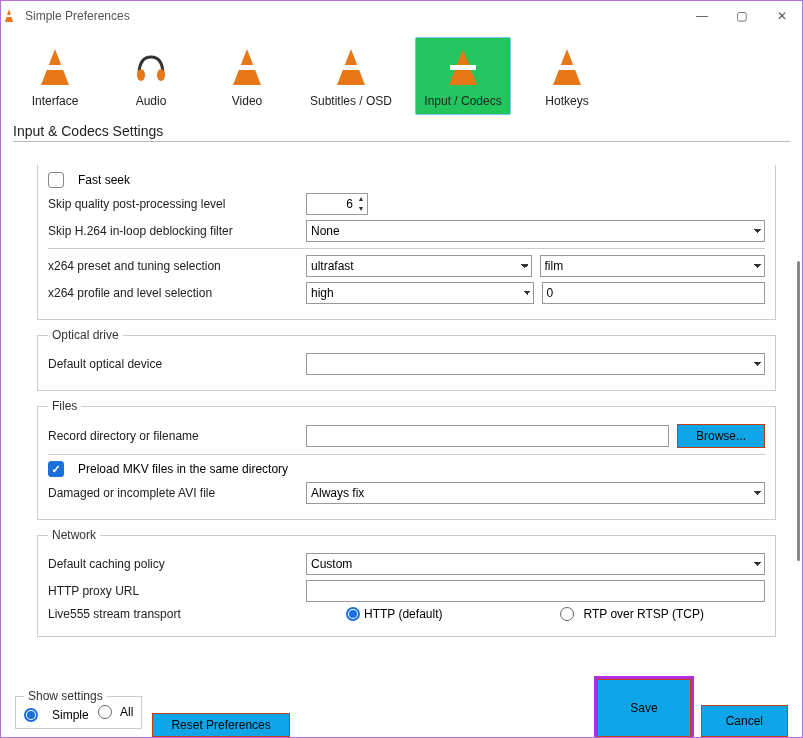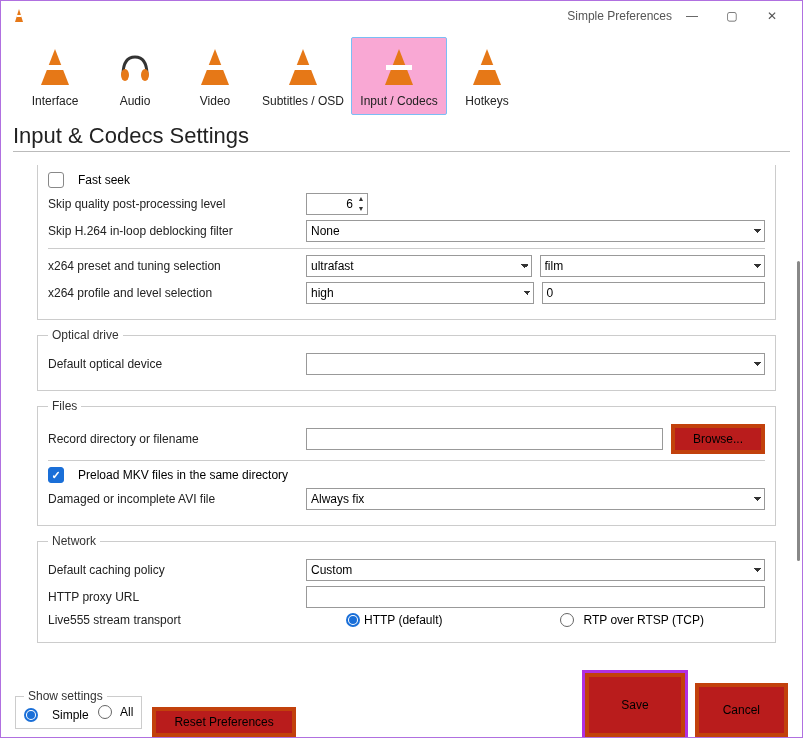--- a/index.html
+++ b/index.html
@@ -1,49 +1,49 @@
 <!DOCTYPE html>
 <html><head>
 <meta charset="utf-8">
 <style>
 * { box-sizing: border-box; margin: 0; padding: 0; font-family: "Segoe UI", Tahoma, sans-serif; font-size: 12px; }
 body { background: #fff; width: 803px; height: 738px; border: 1px solid #b070e0; position: relative; }
-.titlebar { height: 30px; display: flex; align-items: center; padding: 0 10px; text-align: right; }
+.titlebar { height: 30px; display: flex; align-items: center; padding: 0 0; }
 .app-icon { width: 16px; height: 16px; margin-right: 8px; }
 .title-text { color: #555; flex: 1; }
 .winbtn { width: 40px; height: 28px; display: flex; align-items: center; justify-content: center; color: #555; }
-.category-bar { display: flex; padding: 6px 14px 0 14px; gap: 0; }
+.category-bar { display: flex; padding: 6px 14px 0 14px; gap: 16px; }
 .cat-item { width: 80px; padding: 4px 0 6px 0; text-align: center; border-radius: 2px; cursor: pointer; }
 .cat-item.wide { width: 96px; }
-.cat-item.selected { background: #f9a8d4; border: 1px solid #7abef5; }
+.cat-item.selected { background: #22c55e; border: 1px solid #7abef5; }
 .cat-item:not(.selected) { border: 1px solid transparent; }
 .cat-icon { height: 50px; display: flex; align-items: center; justify-content: center; }
 .cat-label { margin-top: 2px; color: #222; }
-.page-title { font-size: 22px; padding: 8px 11px 2px 12px; color: #222; }
+.page-title { font-size: 14px; padding: 8px 11px 2px 12px; color: #222; }
 hr.sep { border: none; border-top: 1px solid #bbb; margin: 0 12px 2px 12px; }
 .scroll-area { position: absolute; top: 164px; bottom: 64px; left: 10px; right: 10px; overflow-y: auto; padding: 0 16px 4px 26px; }
 .fake-scrollbar { position: absolute; right: 2px; top: 260px; width: 3px; height: 300px; background: #888; border-radius: 2px; }
 fieldset { border: 1px solid #ccc; margin: 8px 0; padding: 6px 10px 10px 10px; }
 legend { color: #333; padding: 0 4px; }
 .row { display: flex; align-items: center; margin: 5px 0; gap: 8px; }
 .label { width: 250px; color: #222; }
 input[type="text"], select { border: 1px solid #999; padding: 2px 4px; height: 22px; background: #fff; }
 select { appearance: none; padding-right: 8px; background-image: linear-gradient(45deg, transparent 50%, #333 50%), linear-gradient(135deg, #333 50%, transparent 50%); background-position: right 6px center, right 2px center; background-size: 4px 4px, 4px 4px; background-repeat: no-repeat; }
 input.num { width: 62px; text-align: right; padding-right: 14px; }
 .spinner { position: relative; display: inline-block; }
 .spin-btns { position: absolute; right: 1px; top: 1px; width: 12px; height: 20px; display: flex; flex-direction: column; }
 .spin-btns span { flex:1; font-size: 7px; line-height: 9px; text-align: center; color: #333; cursor: pointer; }
 .checkbox { width: 16px; height: 16px; border: 1px solid #888; border-radius: 3px; display: inline-flex; align-items: center; justify-content: center; margin-right: 6px; }
 .checkbox.checked { background: #1a6fd8; border-color: #1a6fd8; }
 .checkbox.checked::after { content: "✓"; color: #fff; font-size: 11px; font-weight: bold; }
 .radio { width: 14px; height: 14px; border: 1px solid #666; border-radius: 50%; display: inline-flex; align-items: center; justify-content: center; margin-right: 4px; }
 .radio.checked::after { content: ""; width: 8px; height: 8px; background: #1a6fd8; border-radius: 50%; }
 .radio.checked { border-color: #1a6fd8; border-width: 2px; }
 hr.inner { border: none; border-top: 1px solid #ccc; margin: 6px 0; }
-.btn { border: 4px solid #c2410c; background: #b91c1c; padding: 4px 18px; cursor: pointer; }
+.btn { border: 1px solid #c2410c; background: #0ea5e9; padding: 4px 18px; cursor: pointer; }
 .footer { position: absolute; bottom: 0; left: 0; right: 0; height: 56px; display: flex; align-items: flex-end; padding: 0 14px; }
 .save-highlight { outline: 3px solid #b030e0; }
 .cone { width: 0; height: 0; border-left: 14px solid transparent; border-right: 14px solid transparent; border-bottom: 36px solid #e67817; position: relative; }
 .cone::after { content: ""; position: absolute; left: -13px; top: 16px; width: 26px; height: 5px; background: #fff; }
 .select-wide { flex: 1; }
 </style>
 </head>
 <body>
 
 <div class="titlebar">
@@ -196,14 +196,14 @@
       <span>Simple</span>
     </span>
     <span style="display:inline-flex;align-items:center;gap:4px">
       <span class="radio"></span>
       <span>All</span>
     </span>
   </fieldset>
   <button class="btn">Reset Preferences</button>
   <span style="flex:1"></span>
   <button class="btn save-highlight" style="padding:21px 32px;margin-right:10px">Save</button>
-  <button class="btn" style="padding:16px 24px">Cancel</button>
+  <button class="btn" style="padding:8px 24px">Cancel</button>
 </div>
 
 </body></html>

